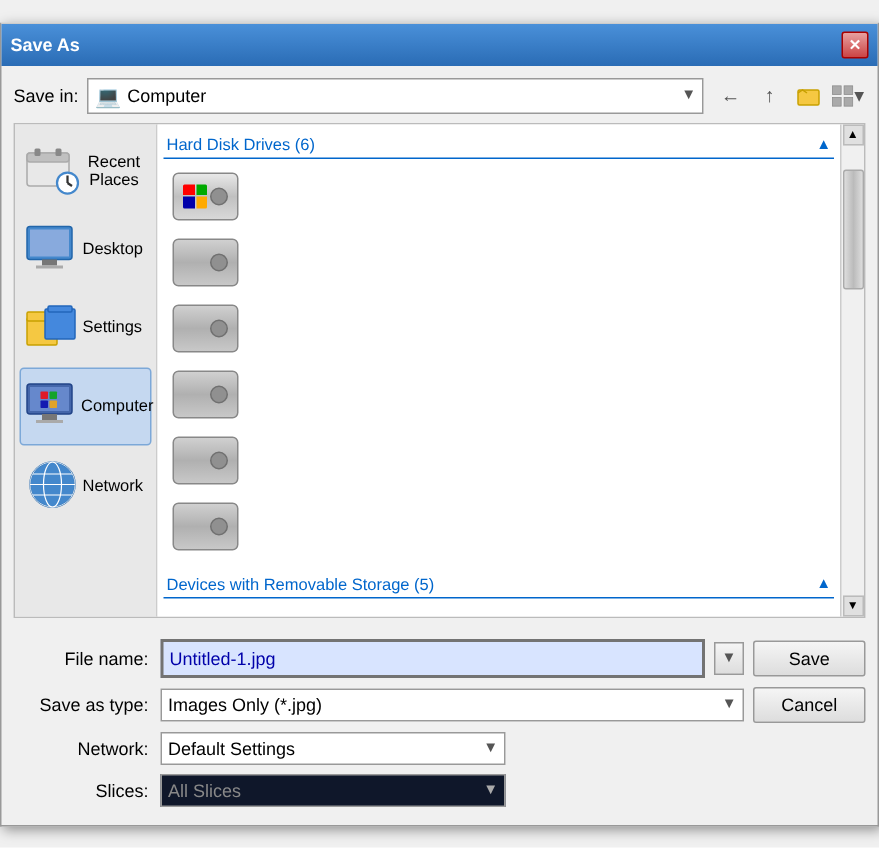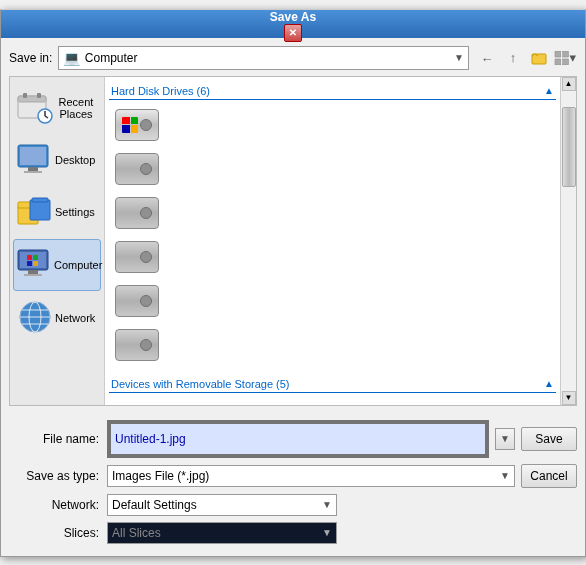--- a/index.html
+++ b/index.html
@@ -18,21 +18,20 @@
     .title-bar {
       background: linear-gradient(to bottom, #4a90d9 0%, #2a6cb5 100%);
       height: 28px;
       display: flex;
       align-items: center;
       justify-content: space-between;
       padding: 0 6px;
       color: white;
       font-size: 12px;
       font-weight: bold;
-      flex-direction: column;
     }
 
     .title-bar-buttons {
       display: flex;
       gap: 2px;
     }
 
     .title-btn {
       width: 18px;
       height: 18px;
@@ -270,22 +269,22 @@
 
     .form-input-wrap {
       flex: 1;
       display: flex;
       gap: 6px;
       align-items: center;
     }
 
     .text-input {
       flex: 1;
-      height: 38px;
-      border: 4px solid #737373;
+      height: 26px;
+      border: 2px solid #737373;
       padding: 0 4px;
       font-size: 12px;
       background: #e8f0ff;
       color: #0000aa;
     }
 
     .dropdown-input {
       flex: 1;
       height: 22px;
       border: 1px solid #999;
@@ -302,21 +301,21 @@
       font-size: 10px;
       color: #555;
     }
 
     .disabled-input {
       background: #0f172a;
       color: #888;
     }
 
     .action-btn {
-      width: 56px;
+      width: 75px;
       height: 24px;
       background: linear-gradient(to bottom, #f5f5f5, #ddd);
       border: 1px solid #999;
       border-radius: 2px;
       cursor: pointer;
       font-size: 12px;
       display: flex;
       align-items: center;
       justify-content: center;
       flex-shrink: 0;
@@ -544,21 +543,21 @@
           <input type="text" class="text-input" style="color: rgb(0, 0, 170); background: rgb(216, 228, 255); flex: 1 1 0%;" value="Untitled-1.jpg">
           <div class="dropdown-arrow" style="width:20px;height:22px;border:1px solid #999;background:linear-gradient(to bottom,#f5f5f5,#ddd);display:flex;align-items:center;justify-content:center;cursor:pointer;">▼</div>
           <div class="action-btn">Save</div>
         </div>
       </div>
 
       <div class="form-row">
         <span class="form-label">Save as type:</span>
         <div class="form-input-wrap">
           <div class="dropdown-input" style="flex:1;">
-            <span>Images File (*.jpg)</span>
+            <span>Images Only (*.jpg)</span>
             <span class="dropdown-arrow">▼</span>
           </div>
           <div class="action-btn">Cancel</div>
         </div>
       </div>
 
       <div class="form-row">
         <span class="form-label">Network:</span>
         <div class="form-input-wrap">
           <div class="dropdown-input" style="max-width:230px;">

